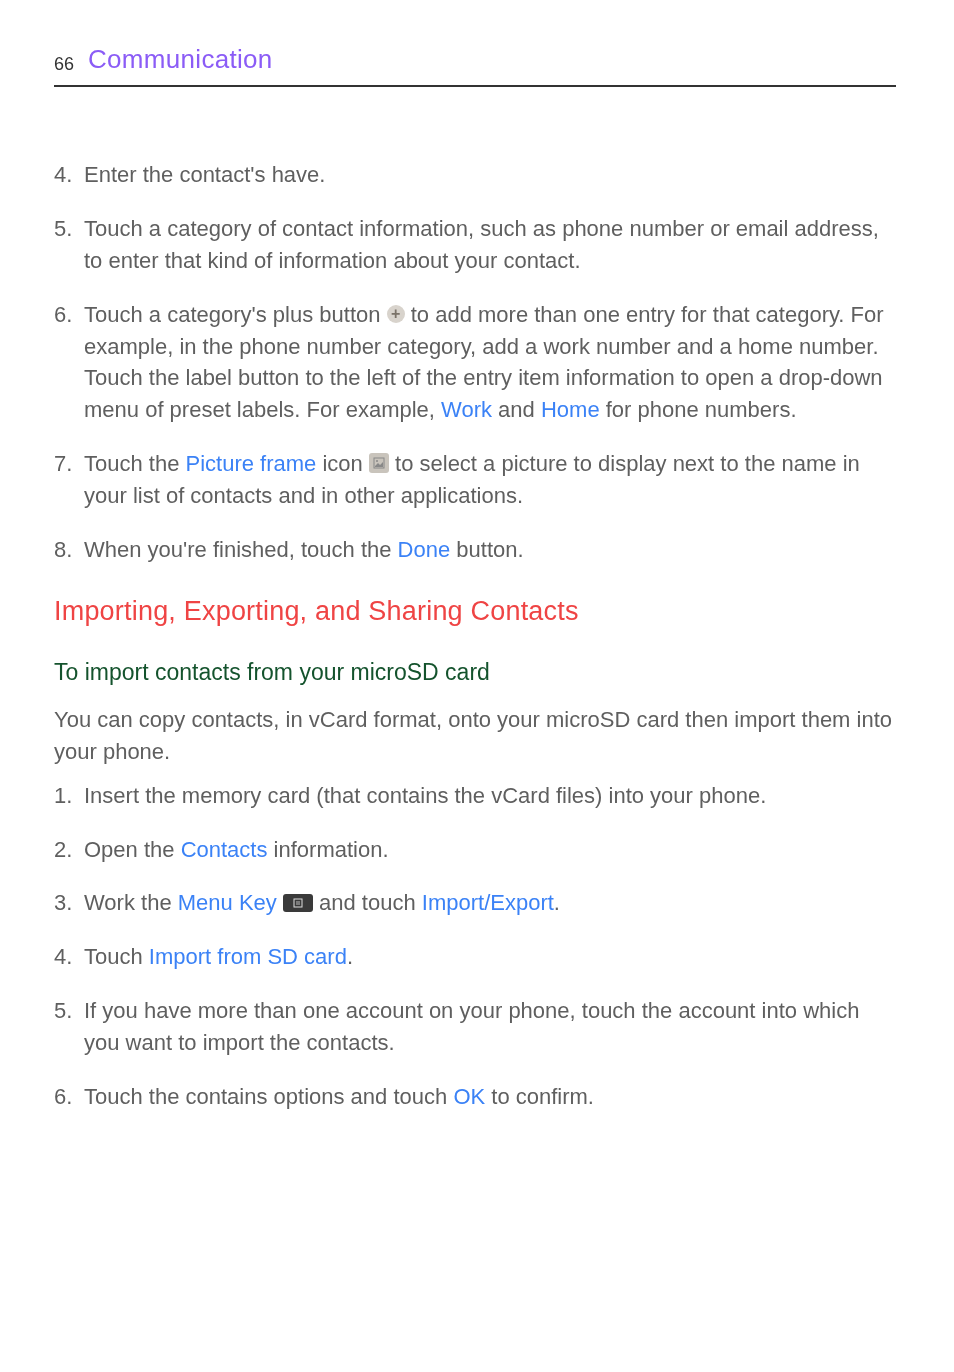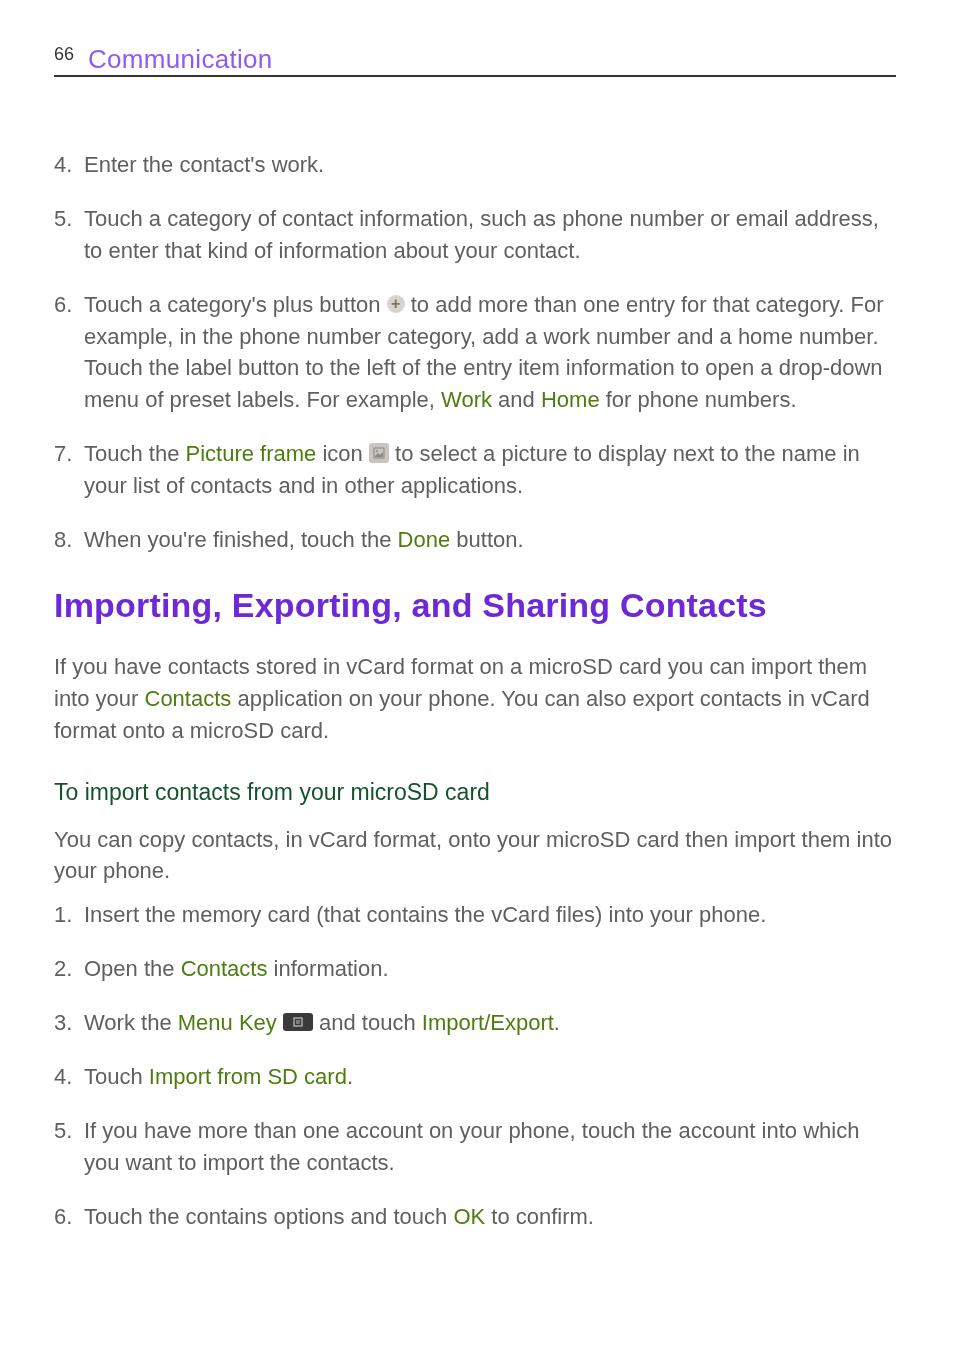--- a/index.html
+++ b/index.html
@@ -11,23 +11,23 @@
       font-family: -apple-system, BlinkMacSystemFont, "Segoe UI", Helvetica, Arial, sans-serif;
       width: 954px;
       height: 1372px;
       background: #ffffff;
       padding: 44px 58px 60px 54px;
       color: #5f5f5f;
       font-weight: 300;
     }
     .header {
       display: flex;
-      align-items: flex-start;
+      align-items: flex-end;
       border-bottom: 2px solid #333;
-      padding-bottom: 0;
+      padding-bottom: 10px;
       margin-bottom: 72px;
     }
     .page-number {
       font-size: 18px;
       font-weight: 400;
       color: #333;
       margin-right: 14px;
     }
     .section-title {
       font-size: 26px;
@@ -43,27 +43,27 @@
       color: #5f5f5f;
     }
     .ol-num {
       min-width: 30px;
       flex-shrink: 0;
     }
     .ol-text {
       flex: 1;
     }
     .bold {
-      color: #4d7c0f;
+      color: #3b82f6;
       font-weight: 500;
     }
     .heading-large {
-      font-size: 34px;
-      font-weight: 700;
-      color: #6d28d9;
+      font-size: 27px;
+      font-weight: 400;
+      color: #ef4444;
       margin-top: 30px;
       margin-bottom: 26px;
       letter-spacing: 0.2px;
     }
     .heading-small {
       font-size: 23px;
       font-weight: 400;
       color: #14532d;
       margin-top: 32px;
       margin-bottom: 18px;
@@ -132,21 +132,21 @@
 </head>
 <body>
 
 <div class="header">
   <span class="page-number">66</span>
   <span class="section-title">Communication</span>
 </div>
 
 <div class="ol-item">
   <div class="ol-num">4.</div>
-  <div class="ol-text">Enter the contact's work.</div>
+  <div class="ol-text">Enter the contact's have.</div>
 </div>
 
 <div class="ol-item">
   <div class="ol-num">5.</div>
   <div class="ol-text">Touch a category of contact information, such as phone number or email address, to enter that kind of information about your contact.</div>
 </div>
 
 <div class="ol-item">
   <div class="ol-num">6.</div>
   <div class="ol-text">
@@ -170,23 +170,20 @@
 <div class="ol-item">
   <div class="ol-num">8.</div>
   <div class="ol-text">
     <span>When you're finished, touch the </span><span class="bold">Done</span><span> button.</span>
   </div>
 </div>
 
 <div class="heading-large">Importing, Exporting, and Sharing Contacts</div>
 
 <div class="para-block">
-  <p class="para">
-    <span>If you have contacts stored in vCard format on a microSD card you can import them into your </span><span class="bold">Contacts</span><span> application on your phone. You can also export contacts in vCard format onto a microSD card.</span>
-  </p>
 </div>
 
 <div class="heading-small">To import contacts from your microSD card</div>
 
 <p class="para" style="margin-bottom:12px;">You can copy contacts, in vCard format, onto your microSD card then import them into your phone.</p>
 
 <div class="ol-item">
   <div class="ol-num">1.</div>
   <div class="ol-text">Insert the memory card (that contains the vCard files) into your phone.</div>
 </div>

